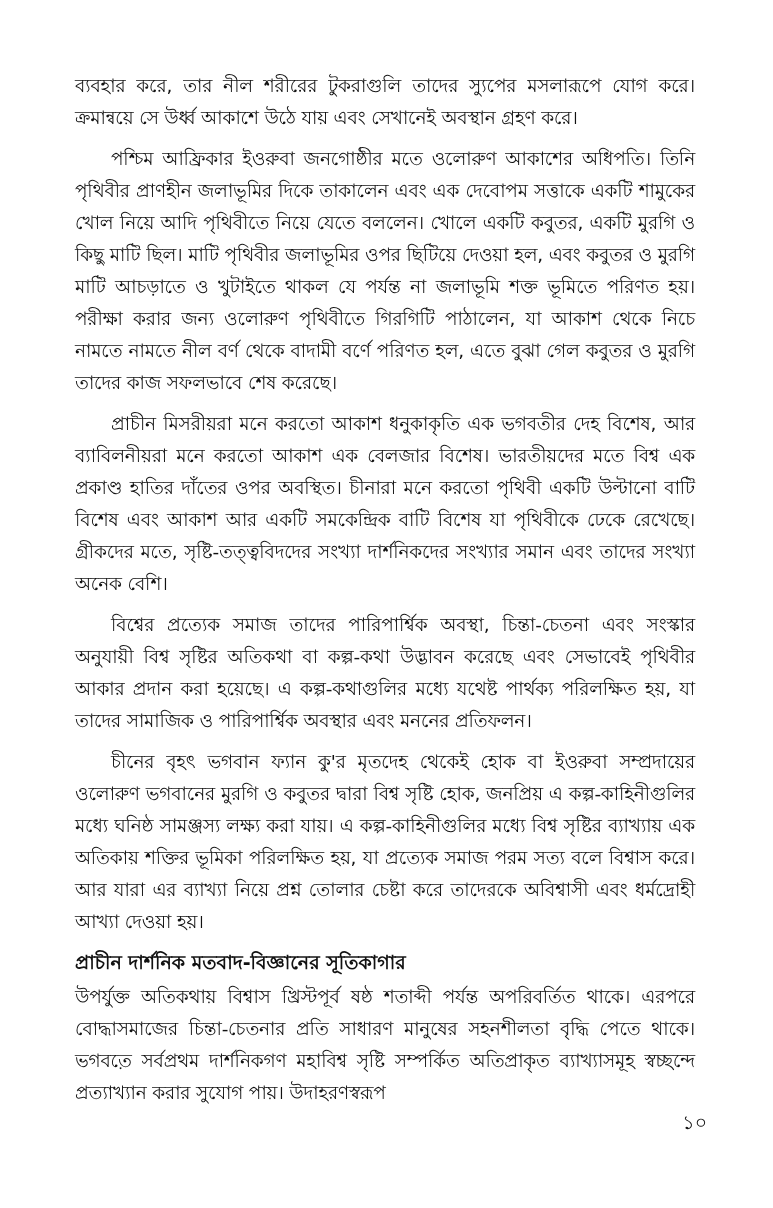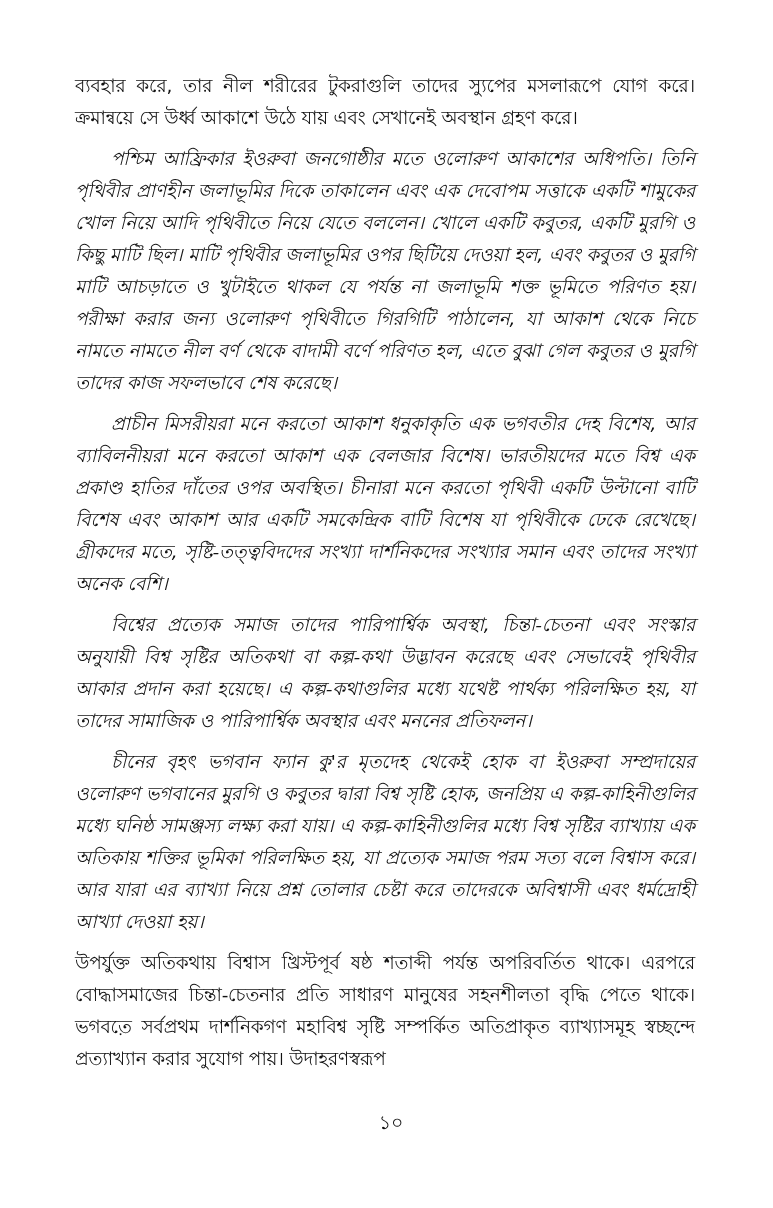--- a/index.html
+++ b/index.html
@@ -18,46 +18,47 @@
     width: 632px;
   }
   .para {
     margin: 0 12px 9px 0;
     font-size: 18.5px;
     line-height: 32px;
     text-align: justify;
     text-align-last: left;
     letter-spacing: -0.2px;
   }
-  .para.indent { text-indent: 36px; font-style: italic; }
+  .para.indent { text-indent: 36px; }
   .heading {
     margin: 6px 0 4px 0;
     font-size: 19px;
     line-height: 30px;
     font-weight: bold;
   }
   .footer {
     position: absolute;
     left: 75px;
     top: 1108px;
     width: 632px;
     display: flex;
-    justify-content: center;
+    justify-content: flex-end;
     align-items: baseline;
     font-size: 19px;
   }
   .footer .running-title { font-style: italic; }
 </style>
 </head>
 <body>
 
 <div class="page">
   <p class="para">ব্যবহার করে, তার নীল শরীরের টুকরাগুলি তাদের স্যুপের মসলারূপে যোগ করে। ক্রমান্বয়ে সে উর্ধ্ব আকাশে উঠে যায় এবং সেখানেই অবস্থান গ্রহণ করে।</p>
   <p class="para indent">পশ্চিম আফ্রিকার ইওরুবা জনগোষ্ঠীর মতে ওলোরুণ আকাশের অধিপতি। তিনি পৃথিবীর প্রাণহীন জলাভূমির দিকে তাকালেন এবং এক দেবোপম সত্তাকে একটি শামুকের খোল নিয়ে আদি পৃথিবীতে নিয়ে যেতে বললেন। খোলে একটি কবুতর, একটি মুরগি ও কিছু মাটি ছিল। মাটি পৃথিবীর জলাভূমির ওপর ছিটিয়ে দেওয়া হল, এবং কবুতর ও মুরগি মাটি আচড়াতে ও খুটাইতে থাকল যে পর্যন্ত না জলাভূমি শক্ত ভূমিতে পরিণত হয়। পরীক্ষা করার জন্য ওলোরুণ পৃথিবীতে গিরগিটি পাঠালেন, যা আকাশ থেকে নিচে নামতে নামতে নীল বর্ণ থেকে বাদামী বর্ণে পরিণত হল, এতে বুঝা গেল কবুতর ও মুরগি তাদের কাজ সফলভাবে শেষ করেছে।</p>
   <p class="para indent">প্রাচীন মিসরীয়রা মনে করতো আকাশ ধনুকাকৃতি এক ভগবতীর দেহ বিশেষ, আর ব্যাবিলনীয়রা মনে করতো আকাশ এক বেলজার বিশেষ। ভারতীয়দের মতে বিশ্ব এক প্রকাণ্ড হাতির দাঁতের ওপর অবস্থিত। চীনারা মনে করতো পৃথিবী একটি উল্টানো বাটি বিশেষ এবং আকাশ আর একটি সমকেন্দ্রিক বাটি বিশেষ যা পৃথিবীকে ঢেকে রেখেছে। গ্রীকদের মতে, সৃষ্টি-তত্ত্ববিদদের সংখ্যা দার্শনিকদের সংখ্যার সমান এবং তাদের সংখ্যা অনেক বেশি।</p>
   <p class="para indent">বিশ্বের প্রত্যেক সমাজ তাদের পারিপার্শ্বিক অবস্থা, চিন্তা-চেতনা এবং সংস্কার অনুযায়ী বিশ্ব সৃষ্টির অতিকথা বা কল্প-কথা উদ্ভাবন করেছে এবং সেভাবেই পৃথিবীর আকার প্রদান করা হয়েছে। এ কল্প-কথাগুলির মধ্যে যথেষ্ট পার্থক্য পরিলক্ষিত হয়, যা তাদের সামাজিক ও পারিপার্শ্বিক অবস্থার এবং মননের প্রতিফলন।</p>
   <p class="para indent">চীনের বৃহৎ ভগবান ফ্যান কু'র মৃতদেহ থেকেই হোক বা ইওরুবা সম্প্রদায়ের ওলোরুণ ভগবানের মুরগি ও কবুতর দ্বারা বিশ্ব সৃষ্টি হোক, জনপ্রিয় এ কল্প-কাহিনীগুলির মধ্যে ঘনিষ্ঠ সামঞ্জস্য লক্ষ্য করা যায়। এ কল্প-কাহিনীগুলির মধ্যে বিশ্ব সৃষ্টির ব্যাখ্যায় এক অতিকায় শক্তির ভূমিকা পরিলক্ষিত হয়, যা প্রত্যেক সমাজ পরম সত্য বলে বিশ্বাস করে। আর যারা এর ব্যাখ্যা নিয়ে প্রশ্ন তোলার চেষ্টা করে তাদেরকে অবিশ্বাসী এবং ধর্মদ্রোহী আখ্যা দেওয়া হয়।</p>
+  <h2 class="heading">প্রাচীন দার্শনিক মতবাদ-বিজ্ঞানের সূতিকাগার</h2>
   <p class="para">উপর্যুক্ত অতিকথায় বিশ্বাস খ্রিস্টপূর্ব ষষ্ঠ শতাব্দী পর্যন্ত অপরিবর্তিত থাকে। এরপরে বোদ্ধাসমাজের চিন্তা-চেতনার প্রতি সাধারণ মানুষের সহনশীলতা বৃদ্ধি পেতে থাকে। ভগবত়ে সর্বপ্রথম দার্শনিকগণ মহাবিশ্ব সৃষ্টি সম্পর্কিত অতিপ্রাকৃত ব্যাখ্যাসমূহ স্বচ্ছন্দে প্রত্যাখ্যান করার সুযোগ পায়। উদাহরণস্বরূপ</p>
 </div>
 
 <div class="footer">
   <span>১০</span>
 </div>
 
 </body></html>

